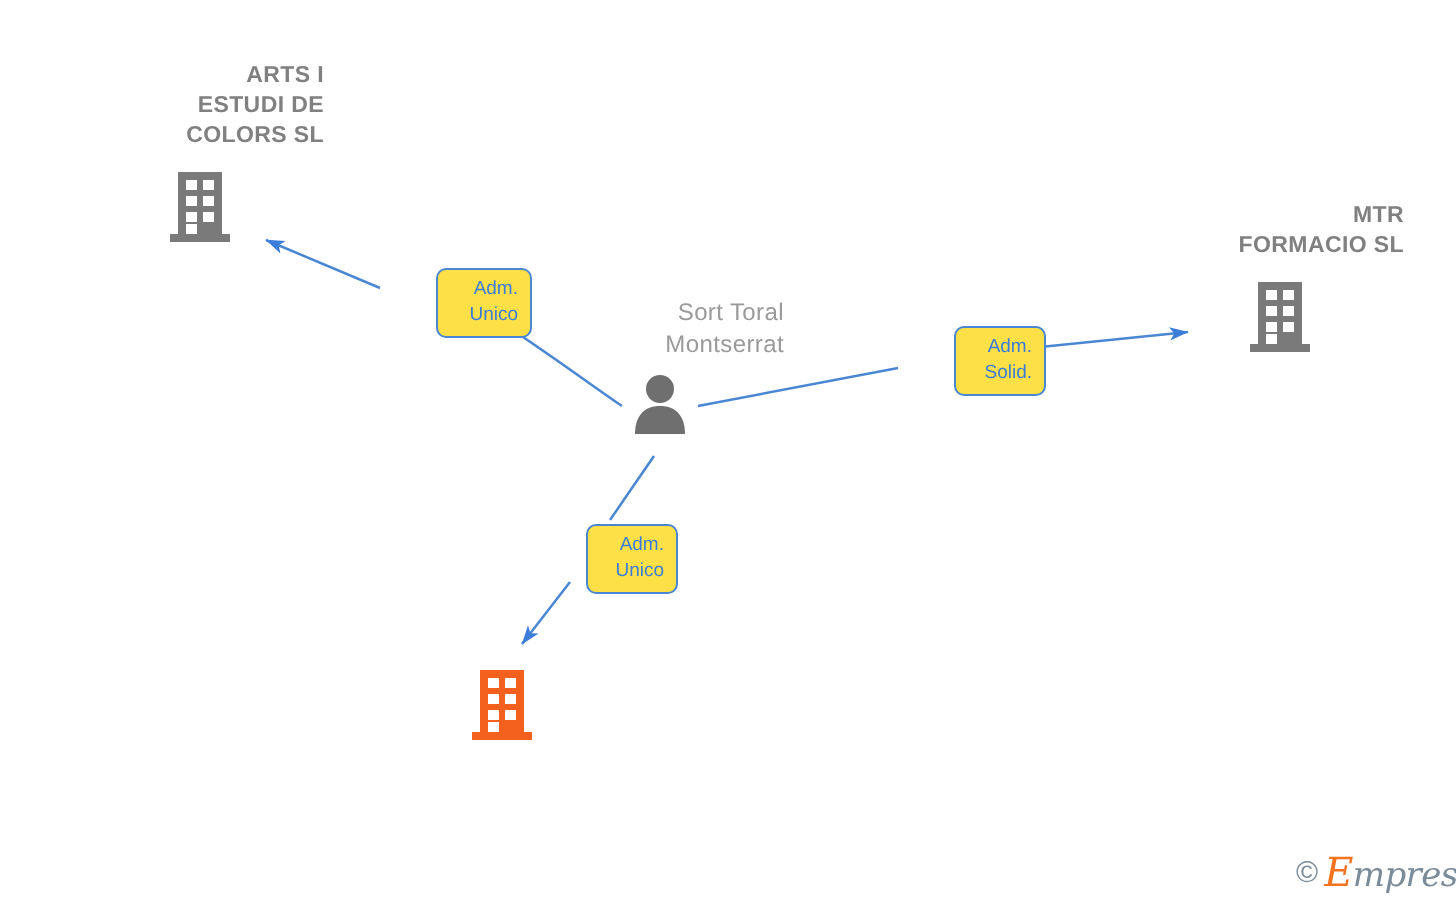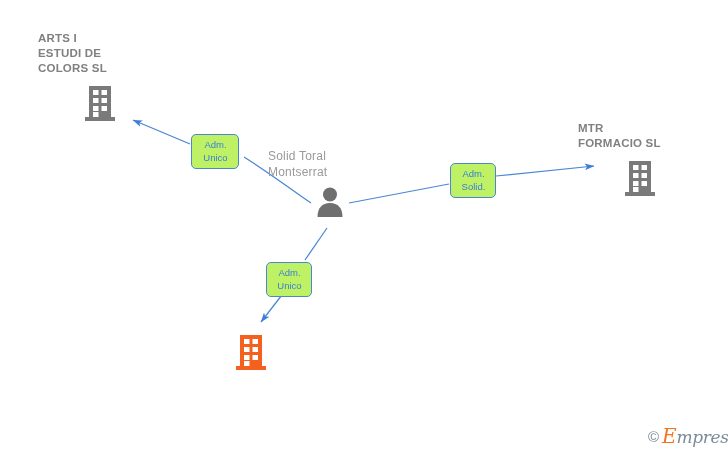--- a/index.html
+++ b/index.html
@@ -22,21 +22,21 @@
     left: 0;
     top: 0;
     width: 728px;
     height: 450px;
     pointer-events: none;
   }
 
   
   .node {
     position: absolute;
-    text-align: left;
+    text-align: right;
   }
   .node-label {
     font-size: 11.5px;
     font-weight: bold;
     color: #808080;
     line-height: 15px;
     letter-spacing: 0.2px;
     white-space: pre-line;
   }
   .node-label.person {
@@ -50,27 +50,28 @@
     justify-content: center;
     align-items: center;
   }
 
   
   .badge {
     position: absolute;
     box-sizing: border-box;
     border: 1.3px solid #4a87d3;
     border-radius: 5px;
-    background: #bef264;
+    background: #fde047;
     color: #3b7dd8;
     font-size: 9.5px;
     line-height: 12.5px;
     padding: 4px 6px 4px 7px;
-    text-align: center;
+    text-align: right;
     white-space: pre-line;
+    margin-left: 27px;
   }
 
   
   #watermark {
     position: absolute;
     display: flex;
     align-items: center;
     gap: 3px;
     user-select: none;
   }
@@ -126,40 +127,40 @@
         <rect x="18.5" y="6" width="5.5" height="5" fill="#ffffff"></rect>
         <rect x="10" y="14" width="5.5" height="5" fill="#ffffff"></rect>
         <rect x="18.5" y="14" width="5.5" height="5" fill="#ffffff"></rect>
         <rect x="10" y="22" width="5.5" height="5" fill="#ffffff"></rect>
         <rect x="18.5" y="22" width="5.5" height="5" fill="#ffffff"></rect>
         <rect x="10" y="28" width="5.5" height="5" fill="#ffffff"></rect>
       </svg>
     </div>
   </div>
 
-  <div class="node" style="left:578px; top:101px; width:124px;margin-top:20px;">
+  <div class="node" style="left:578px; top:101px; width:124px;">
     <div class="node-label">MTR
 FORMACIO  SL</div>
     <div class="icon-wrap" style="margin-top:8px;">
       <svg width="34" height="38" viewBox="0 0 34 38" aria-hidden="true">
         <rect x="6" y="2" width="22" height="31" fill="#7a7a7a"></rect>
         <rect x="2" y="33" width="30" height="4" fill="#7a7a7a"></rect>
         <rect x="10" y="6" width="5.5" height="5" fill="#ffffff"></rect>
         <rect x="18.5" y="6" width="5.5" height="5" fill="#ffffff"></rect>
         <rect x="10" y="14" width="5.5" height="5" fill="#ffffff"></rect>
         <rect x="18.5" y="14" width="5.5" height="5" fill="#ffffff"></rect>
         <rect x="10" y="22" width="5.5" height="5" fill="#ffffff"></rect>
         <rect x="18.5" y="22" width="5.5" height="5" fill="#ffffff"></rect>
         <rect x="10" y="28" width="5.5" height="5" fill="#ffffff"></rect>
       </svg>
     </div>
   </div>
 
   <div class="node" style="left:268px; top:148px; width:124px;">
-    <div class="node-label person">Solid Toral
+    <div class="node-label person">Sort Toral
 Montserrat</div>
     <div class="icon-wrap" style="margin-top:6px;">
       <svg width="30" height="32" viewBox="0 0 30 32" aria-hidden="true">
         <circle cx="15" cy="8.5" r="7" fill="#6f6f6f"></circle>
         <path d="M15,17 C7,17 2.5,22 2.5,31 L27.5,31 C27.5,22 23,17 15,17 Z" fill="#6f6f6f"></path>
       </svg>
     </div>
   </div>
 
   <div class="node" style="left:189px; top:333px; width:124px;">

